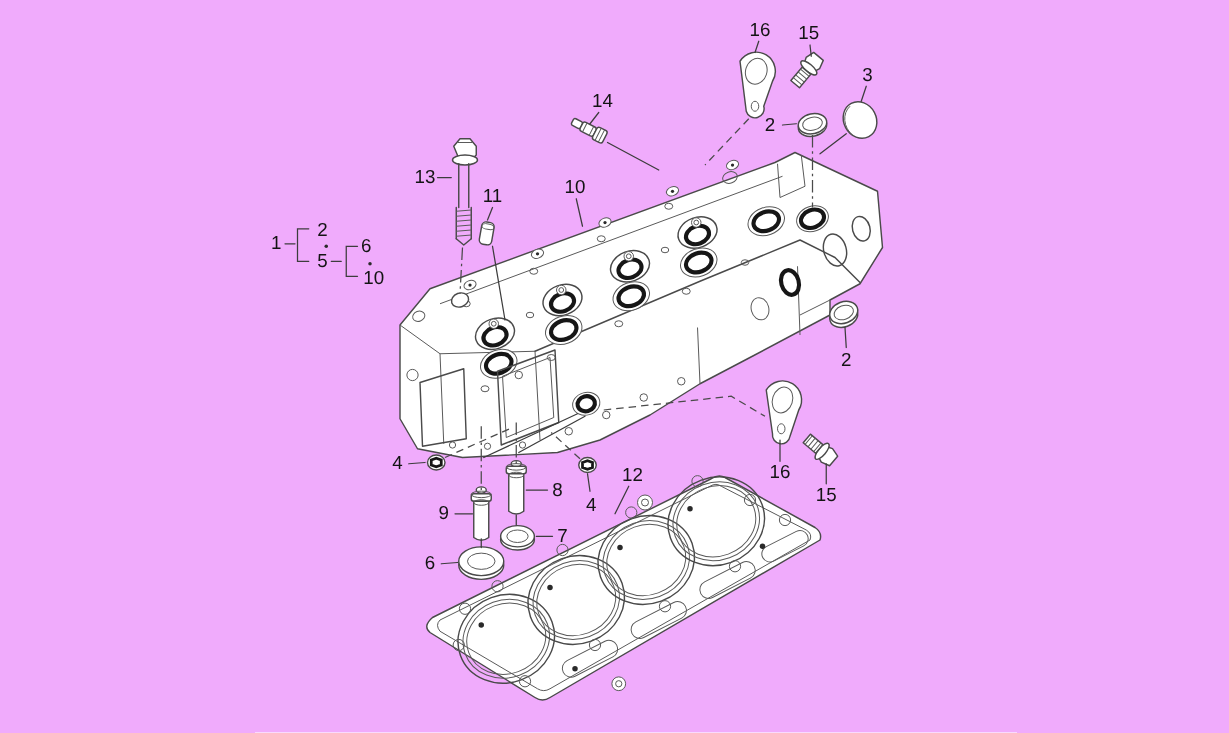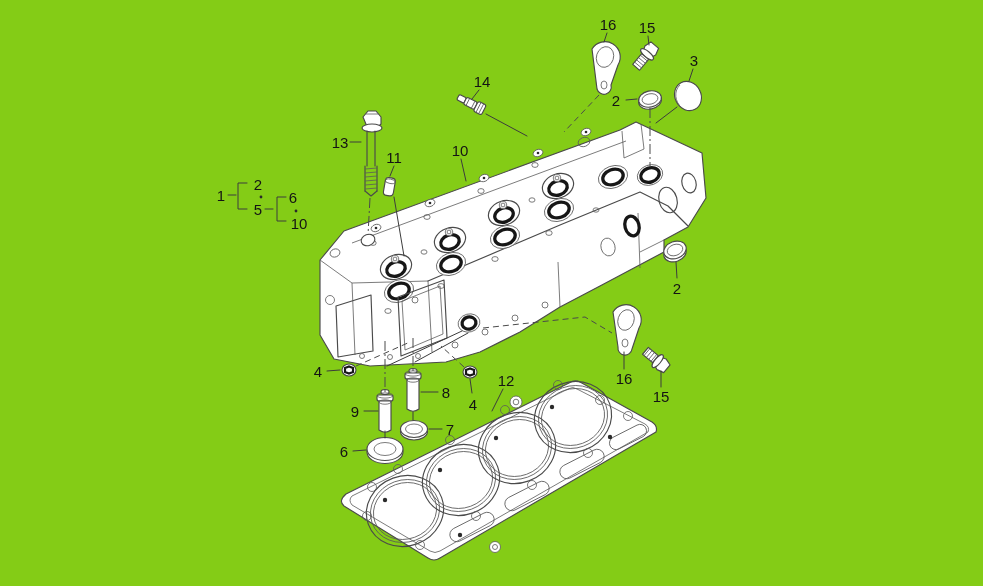--- a/index.html
+++ b/index.html
@@ -1,16 +1,16 @@
 <!DOCTYPE html>
 <html><head>
 <meta charset="utf-8">
 <style>
   html,body{margin:0;padding:0;background:#fff;}
-  .stage{position:relative;width:983px;height:586px;background:#84cc16;overflow:hidden;
+  .stage{position:relative;width:983px;height:586px;background:#f0abfc;overflow:hidden;
          font-family:"Liberation Sans", sans-serif;}
   svg{position:absolute;left:0;top:0;}
   .ln{fill:none;stroke:#4a4a4a;stroke-width:1.15;stroke-linejoin:round;stroke-linecap:round;}
   .lnt{fill:none;stroke:#5a5a5a;stroke-width:0.8;stroke-linejoin:round;}
   .wf{fill:#ffffff;stroke:#4a4a4a;stroke-width:1.15;stroke-linejoin:round;}
   .wft{fill:#ffffff;stroke:#5a5a5a;stroke-width:0.8;}
   .dk{fill:none;stroke:#161616;stroke-width:3.3;}
   .dk2{fill:none;stroke:#161616;stroke-width:2.2;}
   .dot{fill:#2a2a2a;stroke:none;}
   .lead{fill:none;stroke:#3c3c3c;stroke-width:1;stroke-linecap:round;}

